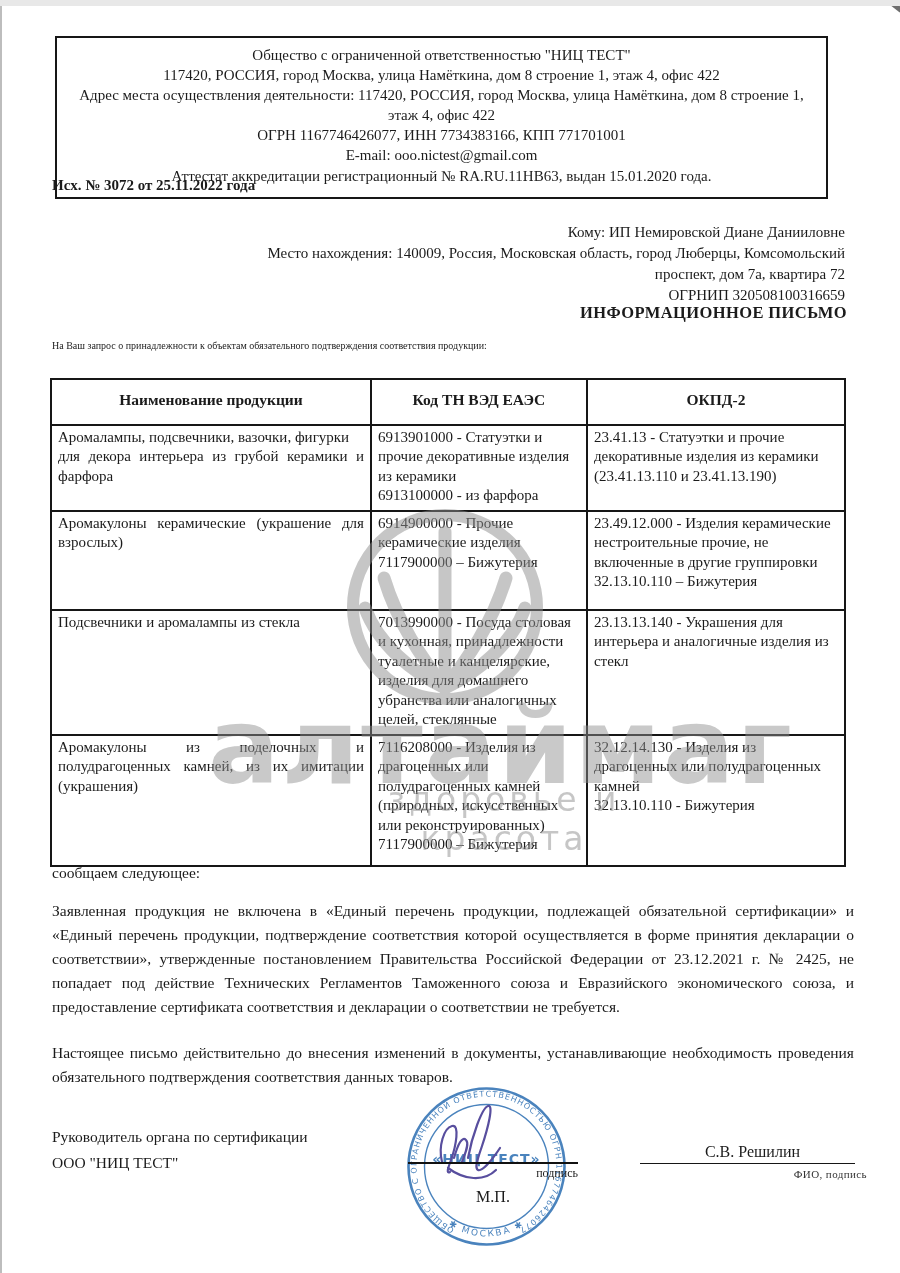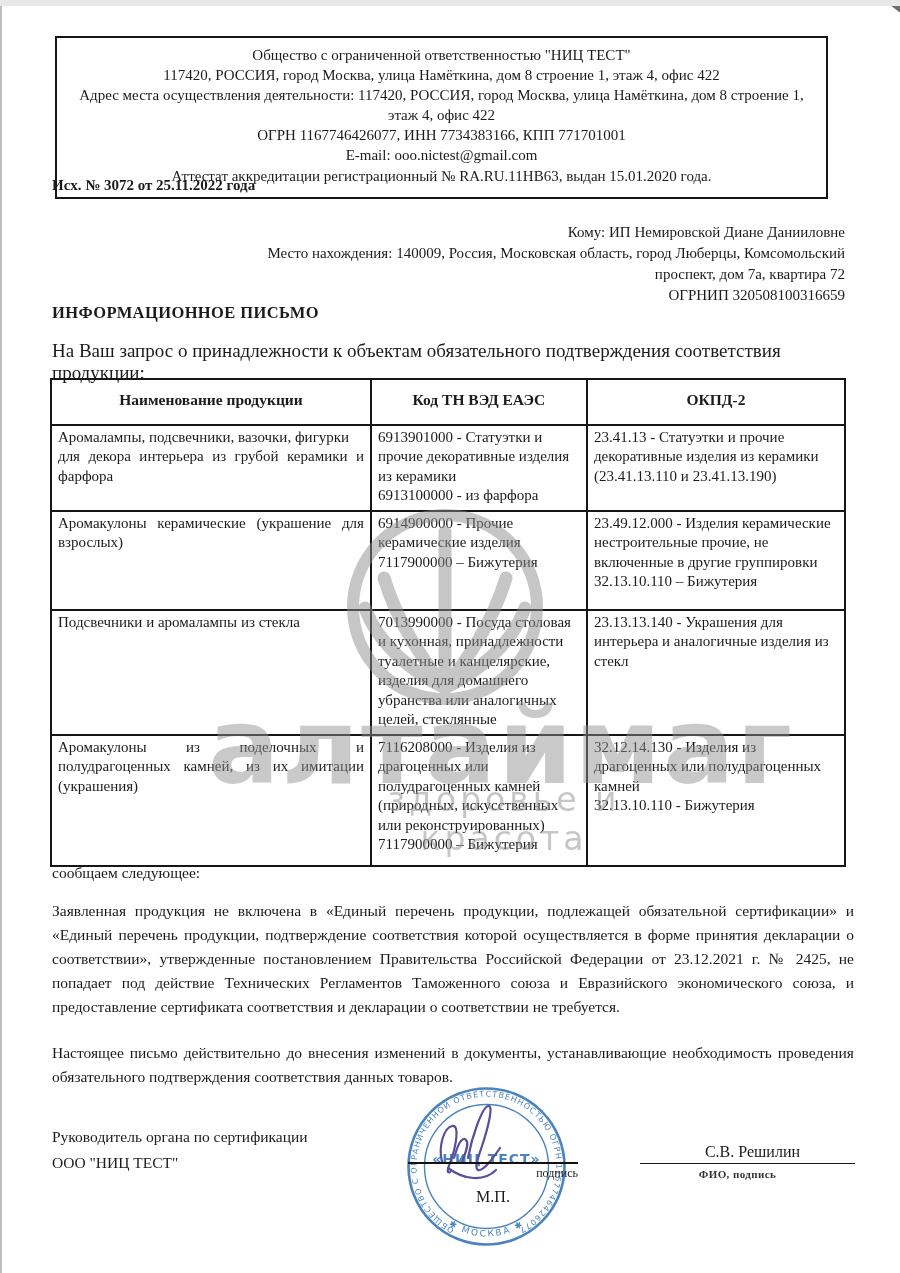--- a/index.html
+++ b/index.html
@@ -16,22 +16,22 @@
 
   
   .letterhead{
     left:55px;top:30px;width:753px;border:2px solid #161616;
     padding:7px 8px 11px 8px;text-align:center;font-size:15px;line-height:1.34;
   }
   .ref-line{left:52px;top:171px;font-size:15px;font-weight:bold;}
 
   .recipient{left:250px;top:216px;width:595px;text-align:right;font-size:15px;line-height:1.40;}
 
-  .doc-title{left:52px;top:297px;width:795px;text-align:left;font-weight:bold;font-size:16.5px;letter-spacing:.4px;}
-  .intro{left:52px;top:334px;width:800px;font-size:19px;}
+  .doc-title{left:52px;top:297px;width:795px;text-align:right;font-weight:bold;font-size:16.5px;letter-spacing:.4px;}
+  .intro{left:52px;top:334px;width:800px;font-size:10px;}
 
   
   table.codes{
     left:50px;top:372px;width:796px;border-collapse:collapse;
     font-size:15px;line-height:19.5px;table-layout:fixed;
   }
   table.codes th, table.codes td{border:2px solid #161616;vertical-align:top;}
   table.codes th{font-size:15.5px;font-weight:bold;text-align:center;padding:10px 4px 14px 4px;}
   table.codes td{padding:2px 6px 4px 6px;white-space:pre-line;}
   td.justify{text-align:justify;}
@@ -43,21 +43,21 @@
   .para{left:52px;top:893px;width:802px;font-size:15.5px;line-height:24px;text-align:justify;}
   .para2{top:1035px;}
 
   .role{left:52px;top:1118px;font-size:15.5px;line-height:26px;}
 
   .sig-line-left{left:408px;top:1156px;width:170px;border-top:2px solid #111;z-index:7;}
   .sign-label{left:408px;top:1160px;width:170px;text-align:right;font-size:12px;z-index:7;}
   .seal-label{left:408px;top:1182px;width:170px;text-align:center;font-size:16px;z-index:7;}
   .sig-name{left:615px;top:1137px;width:185px;text-align:right;font-size:16px;}
   .sig-line-right{left:640px;top:1157px;width:215px;border-top:1.5px solid #161616;}
-  .name-label{left:630px;top:1162px;width:215px;text-align:center;font-size:11px;letter-spacing:.4px;color:#333;font-weight:bold;}
+  .name-label{left:652px;top:1162px;width:215px;text-align:right;font-size:11px;letter-spacing:.4px;color:#333;}
 
   
   .wm{pointer-events:none;z-index:4;font-family:"DejaVu Sans", sans-serif;}
   .wm-logo{left:340px;top:496px;opacity:.5;}
   .wm-brand{left:208px;top:688px;width:662px;font-size:106px;font-weight:bold;letter-spacing:2px;opacity:.48;line-height:1;}
   .wm-tagline{left:308px;top:774px;width:392px;text-align:center;font-size:33px;letter-spacing:4px;opacity:.5;}
 
   
   .stamp{left:404px;top:1078px;z-index:6;opacity:.92;}
   .stamp text{font-family:"DejaVu Sans", sans-serif;}

